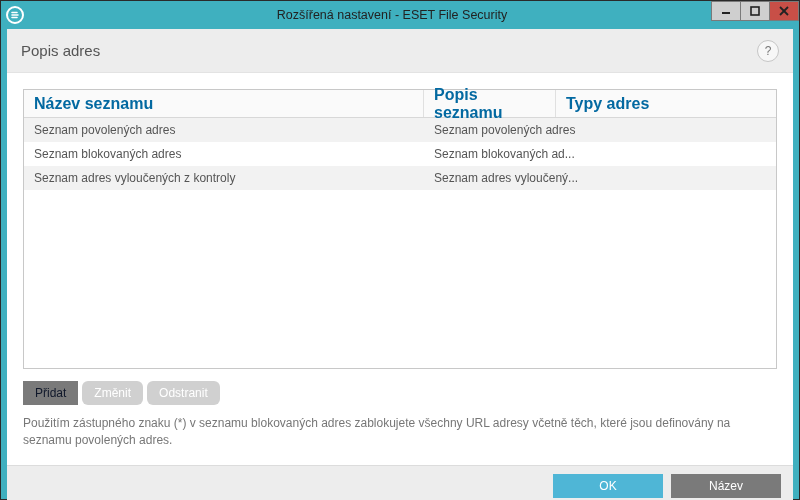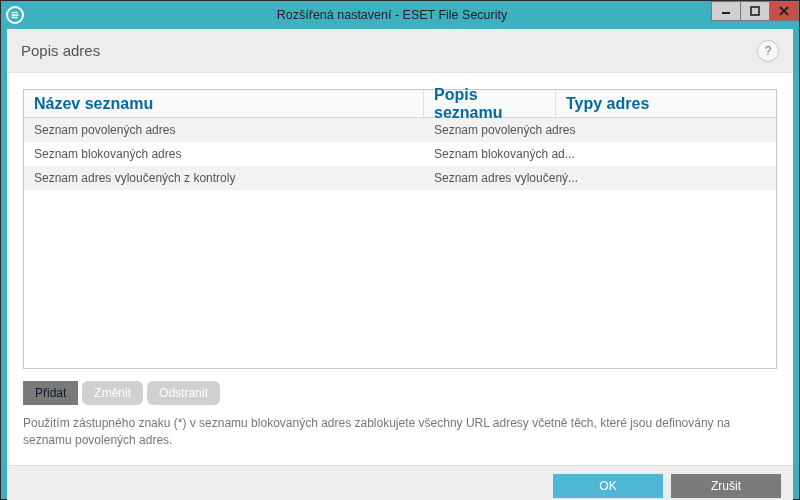--- a/index.html
+++ b/index.html
@@ -190,16 +190,16 @@
         <button class="btn">Přidat</button>
         <button class="btn disabled">Změnit</button>
         <button class="btn disabled">Odstranit</button>
       </div>
 
       <div class="hint">Použitím zástupného znaku (*) v seznamu blokovaných adres zablokujete všechny URL adresy včetně těch, které jsou definovány na seznamu povolených adres.</div>
     </div>
 
     <div class="footer">
       <button class="fbtn ok">OK</button>
-      <button class="fbtn cancel">Zrušit</button>
+      <button class="fbtn cancel">Název</button>
     </div>
   </div>
 </div>
 
 </body></html>

